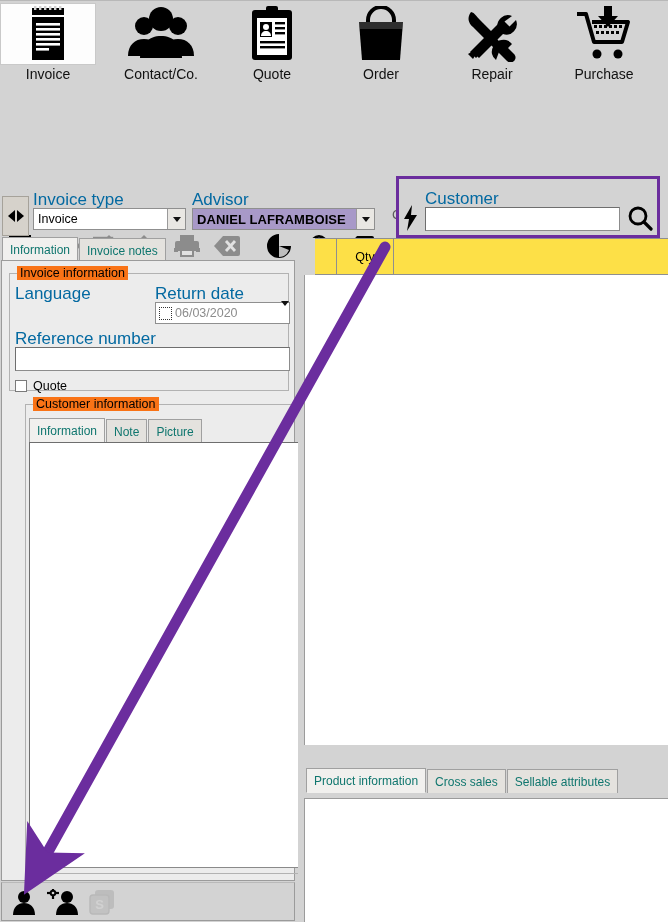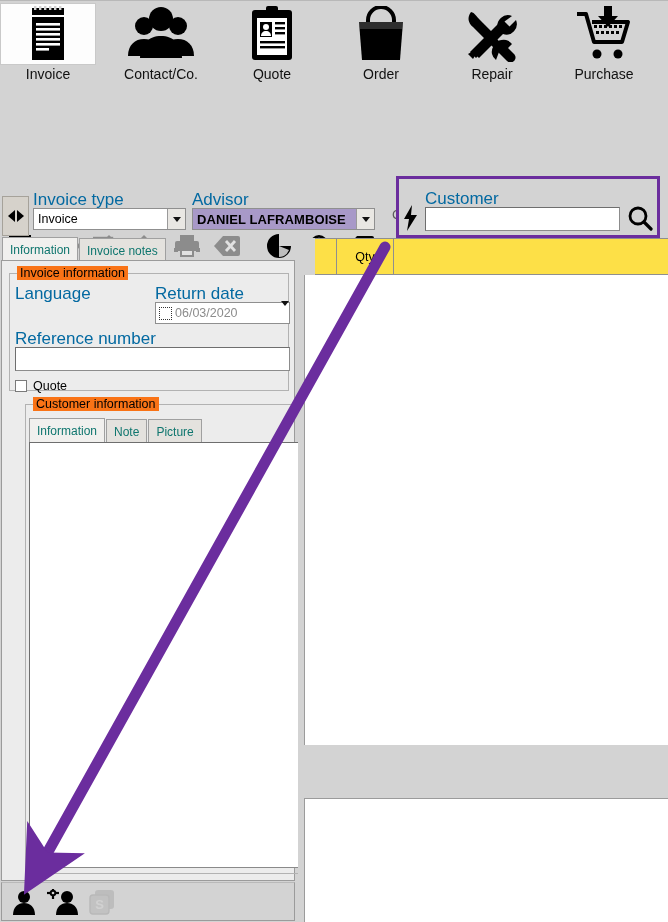--- a/index.html
+++ b/index.html
@@ -521,20 +521,31 @@
     <div class="gridhead">
       <div class="gh-cell" style="width:22px;"></div>
       <div class="gh-cell" style="width:57px;">Qty</div>
       <div class="gh-cell" style="width:291px;border-right:none;"></div>
     </div>
 
     <div class="gridbody"></div>
 
     <div class="rsep"></div>
 
+    <div class="tabstrip" style="left:8px;top:530px;">
+      <div class="tab active">
+        <span>Product information</span>
+      </div>
+      <div class="tab">
+        <span>Cross sales</span>
+      </div>
+      <div class="tab">
+        <span>Sellable attributes</span>
+      </div>
+    </div>
 
     <div class="bottompane"></div>
   </div>
 
   <svg class="annot" viewBox="0 0 668 922">
     <defs>
       <marker id="ah" markerWidth="6" markerHeight="6" refX="3.0" refY="3" orient="auto">
         <path d="M0,0 L6,3 L0,6 L1.6,3 z" fill="#6b2d9e"></path>
       </marker>
     </defs>

